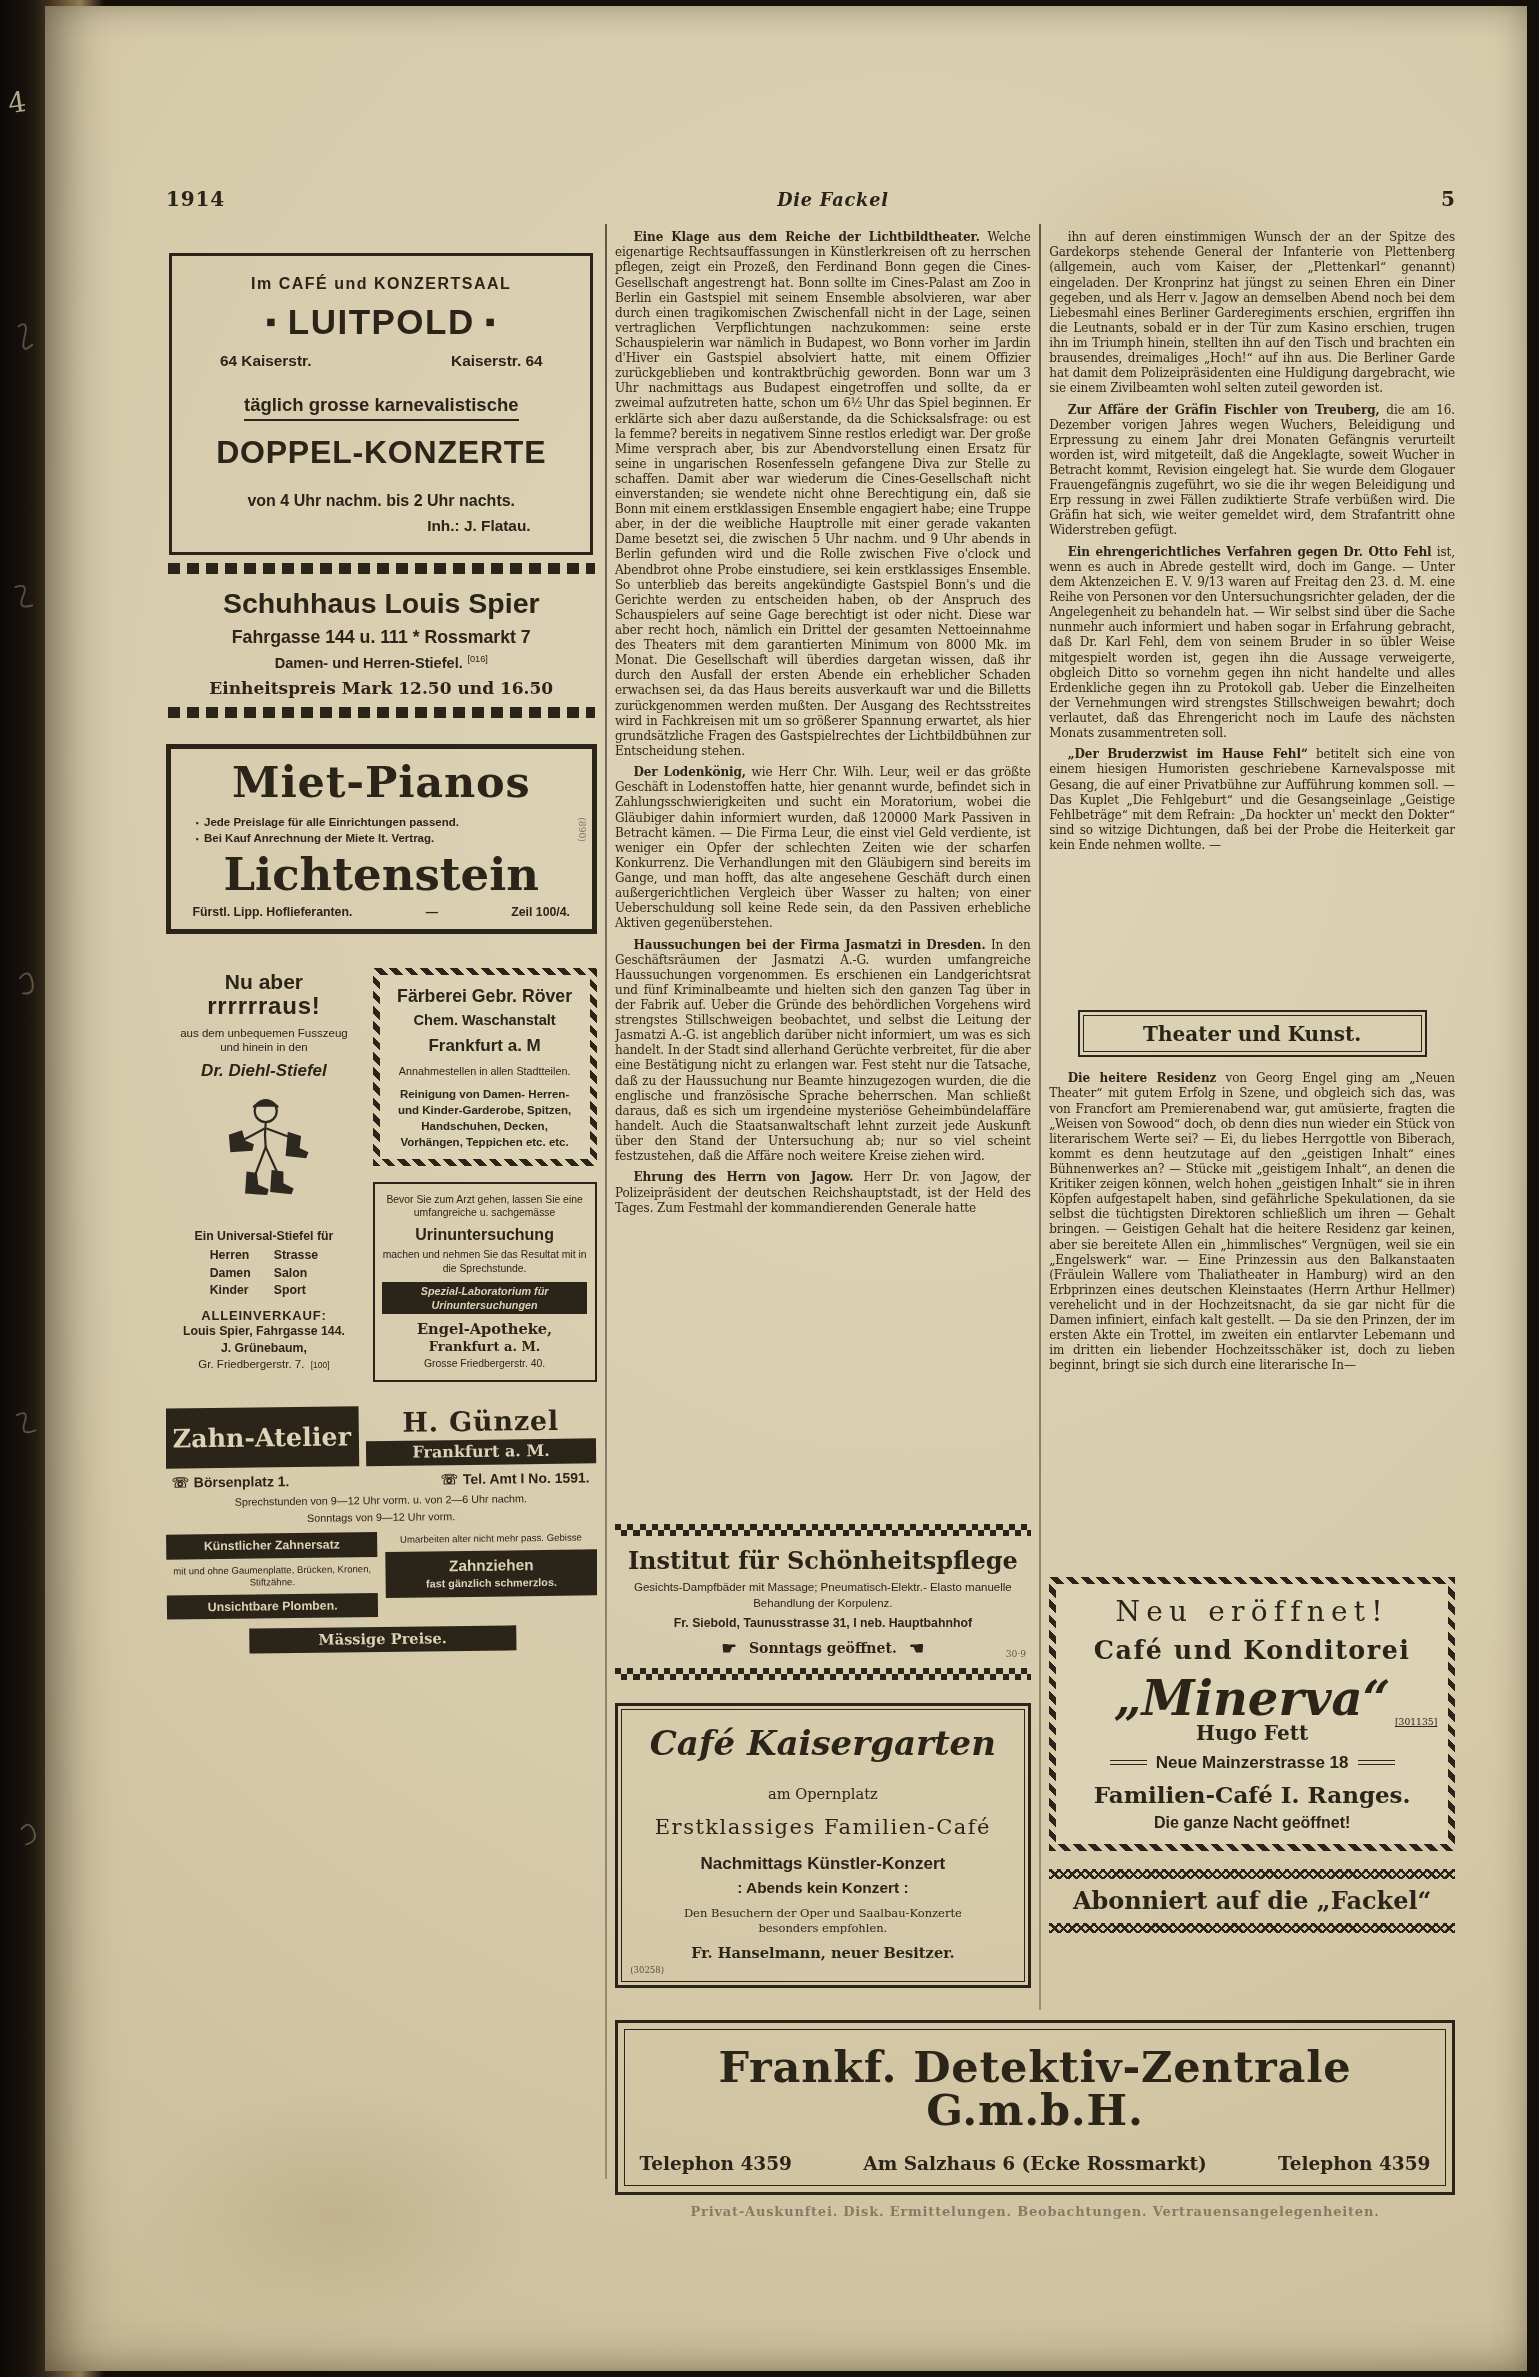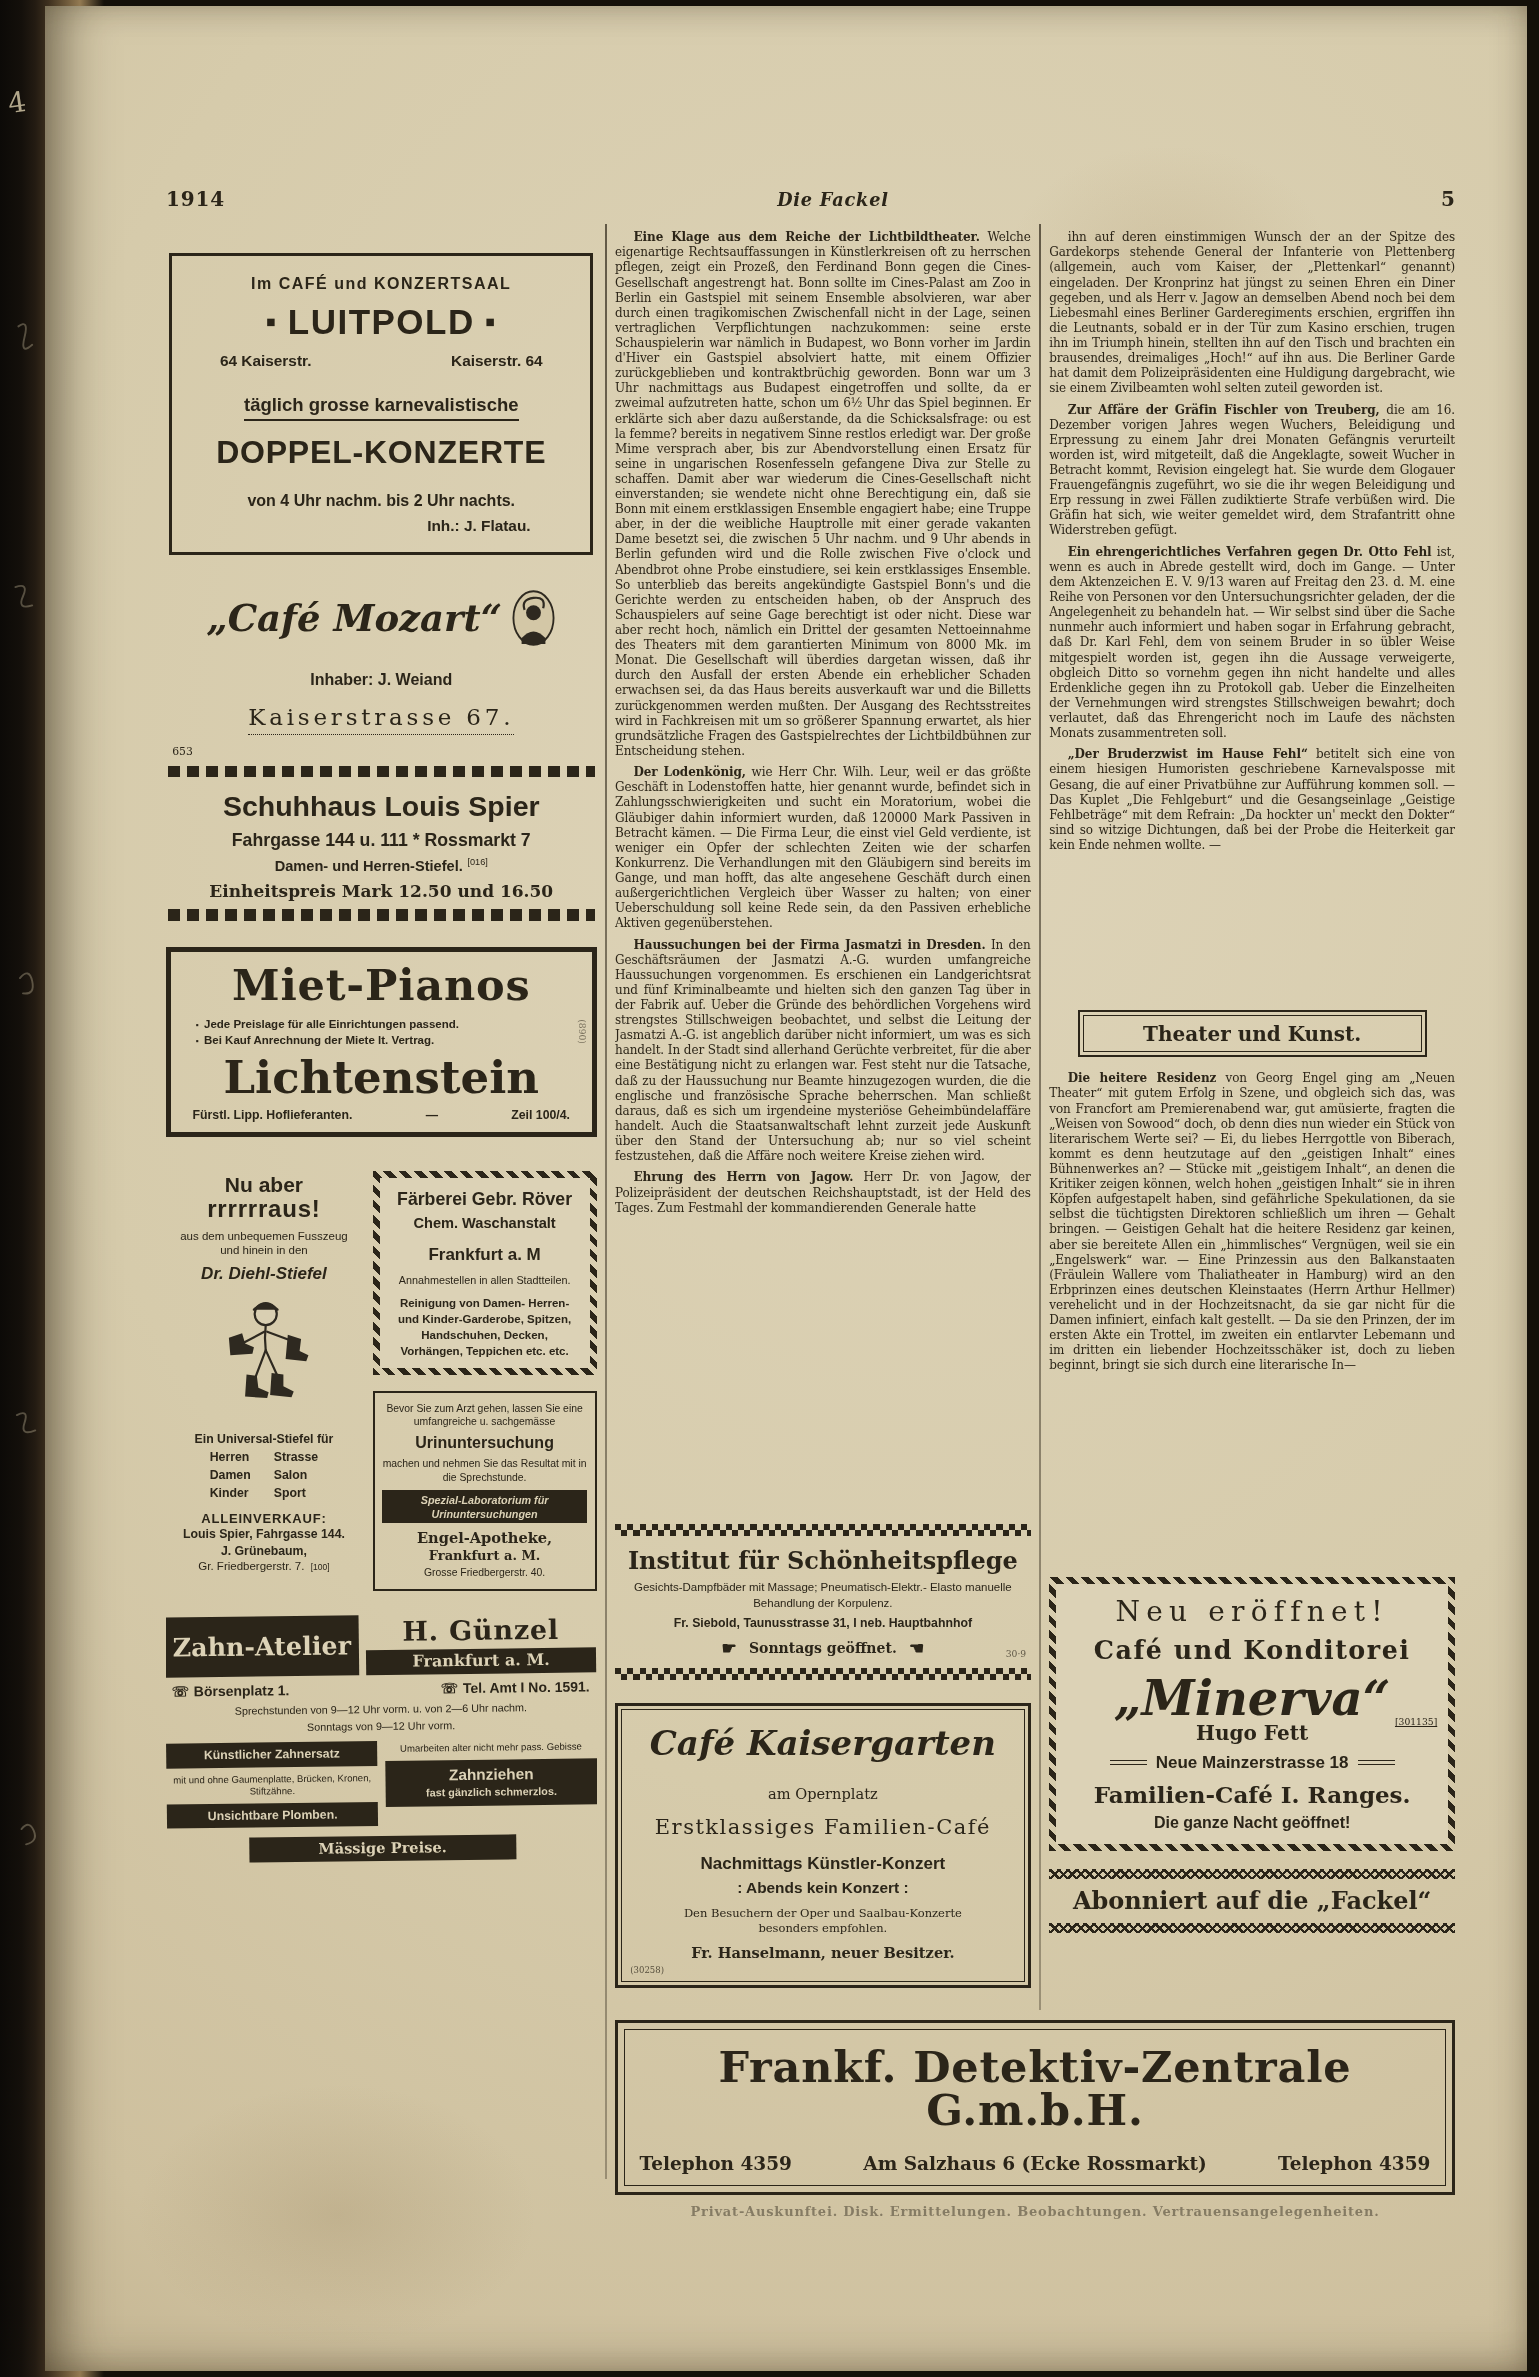--- a/index.html
+++ b/index.html
@@ -97,21 +97,21 @@
   .dh-col{display:flex;flex-direction:column;text-align:left;}
   .dh5{font:800 13px/1.2 "Liberation Sans",sans-serif;margin-top:7.7px;letter-spacing:0.8px;}
   .dh6,.dh7{font:700 12.3px/1.35 "Liberation Sans",sans-serif;}
   .dh8{font:400 11.5px/1.3 "Liberation Sans",sans-serif;}
   .dh8 .ref{font-size:8.5px;margin-left:6.2px;}
   .right-stack{width:224px;display:flex;flex-direction:column;gap:15.4px;}
   .frame-zz{padding:7px;background:repeating-linear-gradient(45deg,var(--ink) 0 5.4px,rgba(0,0,0,0) 5.4px 10.8px);}
   .frame-zz .fz-in{background:var(--paper2);padding:10.8px 6.2px 9.2px;text-align:center;}
   .rv-title{font:700 17.7px/1.15 "Liberation Sans",sans-serif;}
   .rv1{font:700 14.6px/1.2 "Liberation Sans",sans-serif;margin-top:6.2px;}
-  .rv2{font:800 17px/1.2 "Liberation Sans",sans-serif;margin-top:12px;}
+  .rv2{font:800 17px/1.2 "Liberation Sans",sans-serif;margin-top:6px;}
   .rv3{font:400 10.8px/1.3 "Liberation Sans",sans-serif;margin-top:7.7px;}
   .rv4{font:700 11.5px/1.4 "Liberation Sans",sans-serif;margin-top:7.7px;padding:0 3.1px;}
   .urin{border:2.3px solid var(--ink);padding:9.2px 7.7px;text-align:center;}
   .ur1{font:400 10.4px/1.3 "Liberation Sans",sans-serif;}
   .ur-title{font:800 16px/1.2 "Liberation Sans",sans-serif;margin-top:4.6px;}
   .ur2{font:400 10.4px/1.3 "Liberation Sans",sans-serif;margin-top:4.6px;}
   .ur3{font:700 italic 10.8px/1.3 "Liberation Sans",sans-serif;margin-top:6.2px;background:var(--ink);color:var(--paper2);display:inline-block;padding:2.3px 6.2px;}
   .ur4{font:700 14.6px/1.2 "DejaVu Serif",serif;margin-top:6.2px;}
   .ur5{font:700 13px/1.2 "DejaVu Serif",serif;margin-top:1.5px;}
   .ur6{font:400 10.4px/1.2 "Liberation Sans",sans-serif;margin-top:3.1px;}
@@ -215,34 +215,20 @@
             <div class="lp-addr">
               <span>64 Kaiserstr.</span>
               <span>Kaiserstr. 64</span>
             </div>
             <div><span class="lp2">täglich grosse karnevalistische</span></div>
             <div class="lp3">DOPPEL-KONZERTE</div>
             <div class="lp4">von 4 Uhr nachm. bis 2 Uhr nachts.</div>
             <div class="lp5">Inh.: J. Flatau.</div>
           </div>
 
-          <div class="mozart">
-            <div class="mz-title">
-              <span>„Café Mozart“</span>
-              <svg width="45" height="58" viewBox="0 0 60 78">
-                <ellipse cx="30" cy="39" rx="27" ry="36" fill="#d3c7a6" stroke="#2e2920" stroke-width="2.5"></ellipse>
-                <circle cx="30" cy="32" r="10" fill="#2e2920"></circle>
-                <path d="M14,66 q16,-18 32,0 l0,8 -32,0 z" fill="#2e2920"></path>
-                <path d="M18,28 q-5,-14 12,-16 q17,-2 13,14" fill="none" stroke="#2e2920" stroke-width="3"></path>
-              </svg>
-            </div>
-            <div class="mz-owner">Inhaber: J. Weiand</div>
-            <div><span class="mz-street">Kaiserstrasse 67.</span></div>
-            <div class="mz-num">653</div>
-          </div>
 
           <div class="squares-row"></div>
           <div class="spier">
             <div class="sp-title">Schuhhaus Louis Spier</div>
             <div class="sp1">Fahrgasse 144 u. 111 * Rossmarkt 7</div>
             <div class="sp2">
               <span>Damen- und Herren-Stiefel.</span><span class="ref">[016]</span>
             </div>
             <div class="sp3">Einheitspreis Mark 12.50 und 16.50</div>
           </div>

